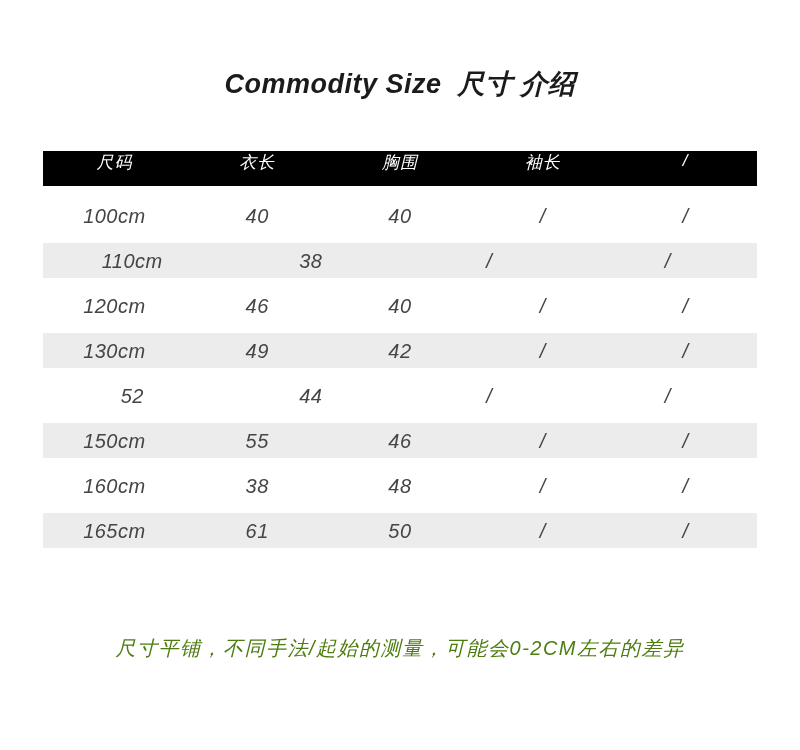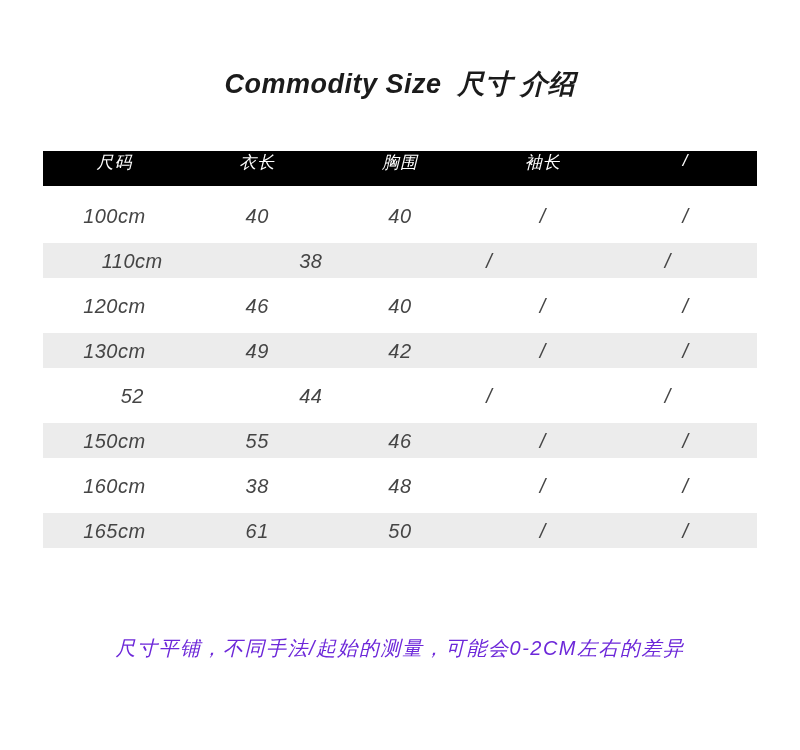--- a/index.html
+++ b/index.html
@@ -56,21 +56,21 @@
   }
   .td { flex: 1; text-align: center; }
   .note {
     position: absolute;
     top: 635px;
     left: 0;
     width: 100%;
     margin: 0;
     text-align: center;
     font-size: 20px;
-    color: #6d28d9;
+    color: #4d7c0f;
     letter-spacing: 1.5px;
   }
 </style>
 </head>
 <body>
 
 <div class="page">
 
   <h1 class="title">Commodity Size  尺寸 介绍</h1>
 

